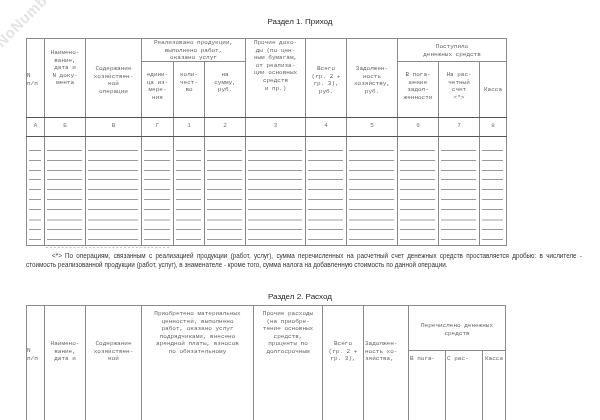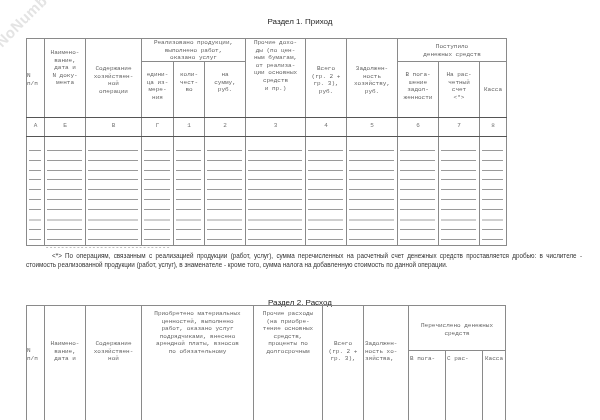--- a/index.html
+++ b/index.html
@@ -228,21 +228,21 @@
     <div class="fill" style="left:308px;top:239px;width:35px;"></div>
     <div class="fill" style="left:349px;top:239px;width:45px;"></div>
     <div class="fill" style="left:400px;top:239px;width:35px;"></div>
     <div class="fill" style="left:441px;top:239px;width:35px;"></div>
     <div class="fill" style="left:482px;top:239px;width:21px;"></div>
   </div>
 
 <div class="abs dash">--------------------------------</div>
 <div class="abs note" style="top:252px;text-indent:26px;">&lt;*&gt; По операциям, связанным с реализацией продукции (работ, услуг), сумма перечисленных на расчетный счет денежных средств проставляется дробью: в числителе - стоимость реализованной продукции (работ, услуг), в знаменателе - кроме того, сумма налога на добавленную стоимость по данной операции.</div>
 
-<div class="abs section-title" style="top:298px;">Раздел 2. Расход</div>
+<div class="abs section-title" style="top:292px;">Раздел 2. Расход</div>
 
 <div id="t2">
   <div class="cell left" style="left:27px;top:347px;width:17px;">N
 п/п</div>
   <div class="cell" style="left:45px;top:340px;width:40px;">Наимено-
 вание,
 дата и</div>
   <div class="cell" style="left:86px;top:340px;width:55px;">Содержание
 хозяйствен-
 ной</div>

